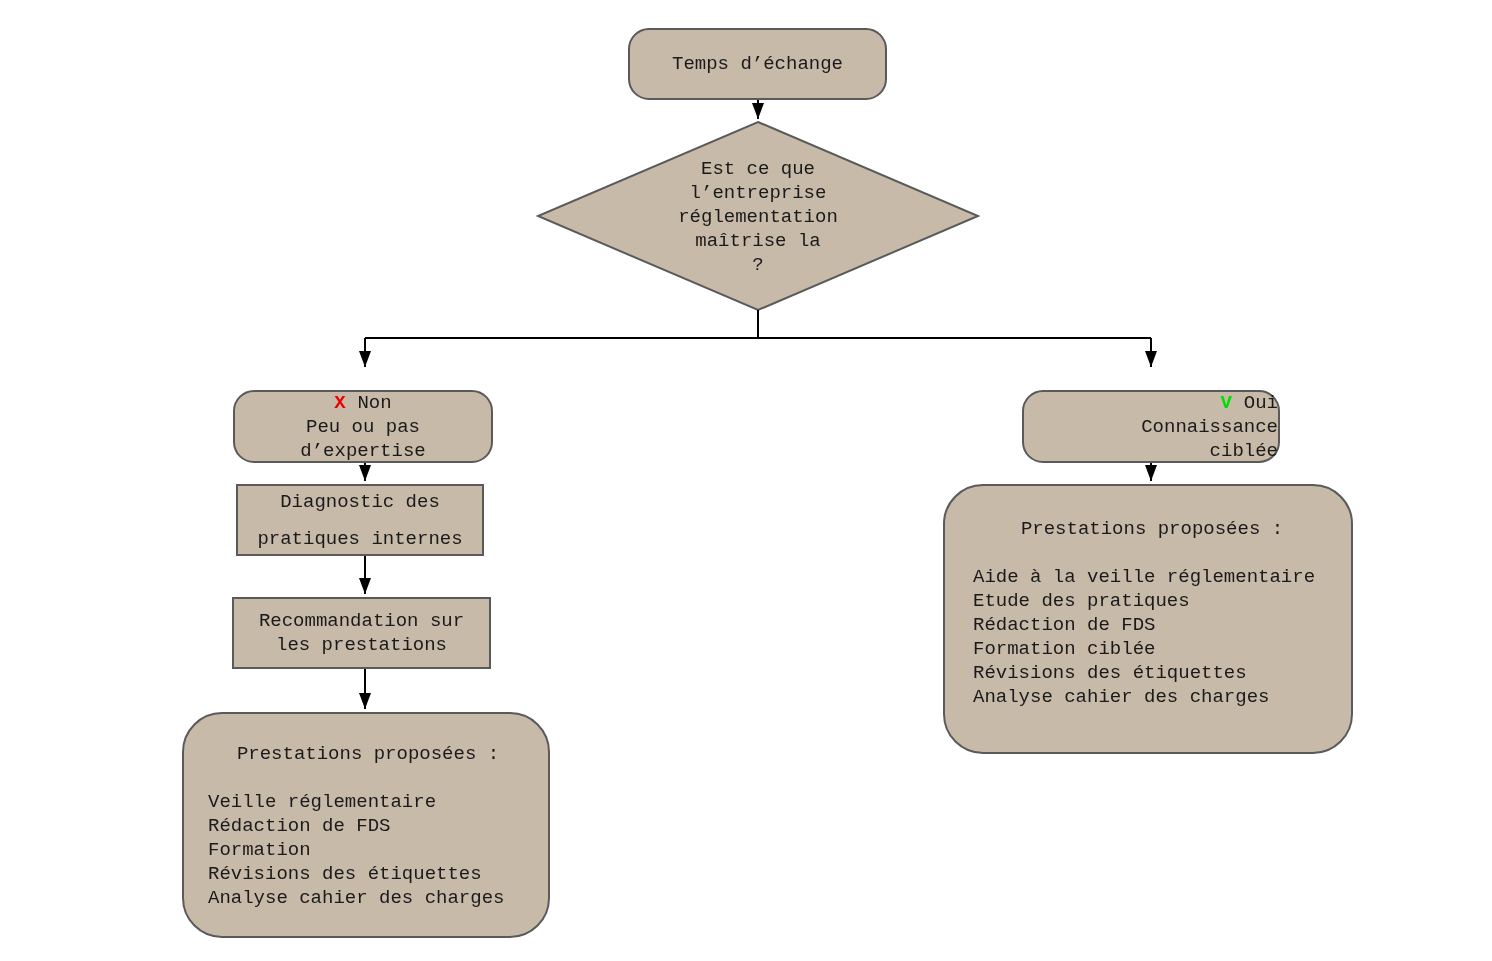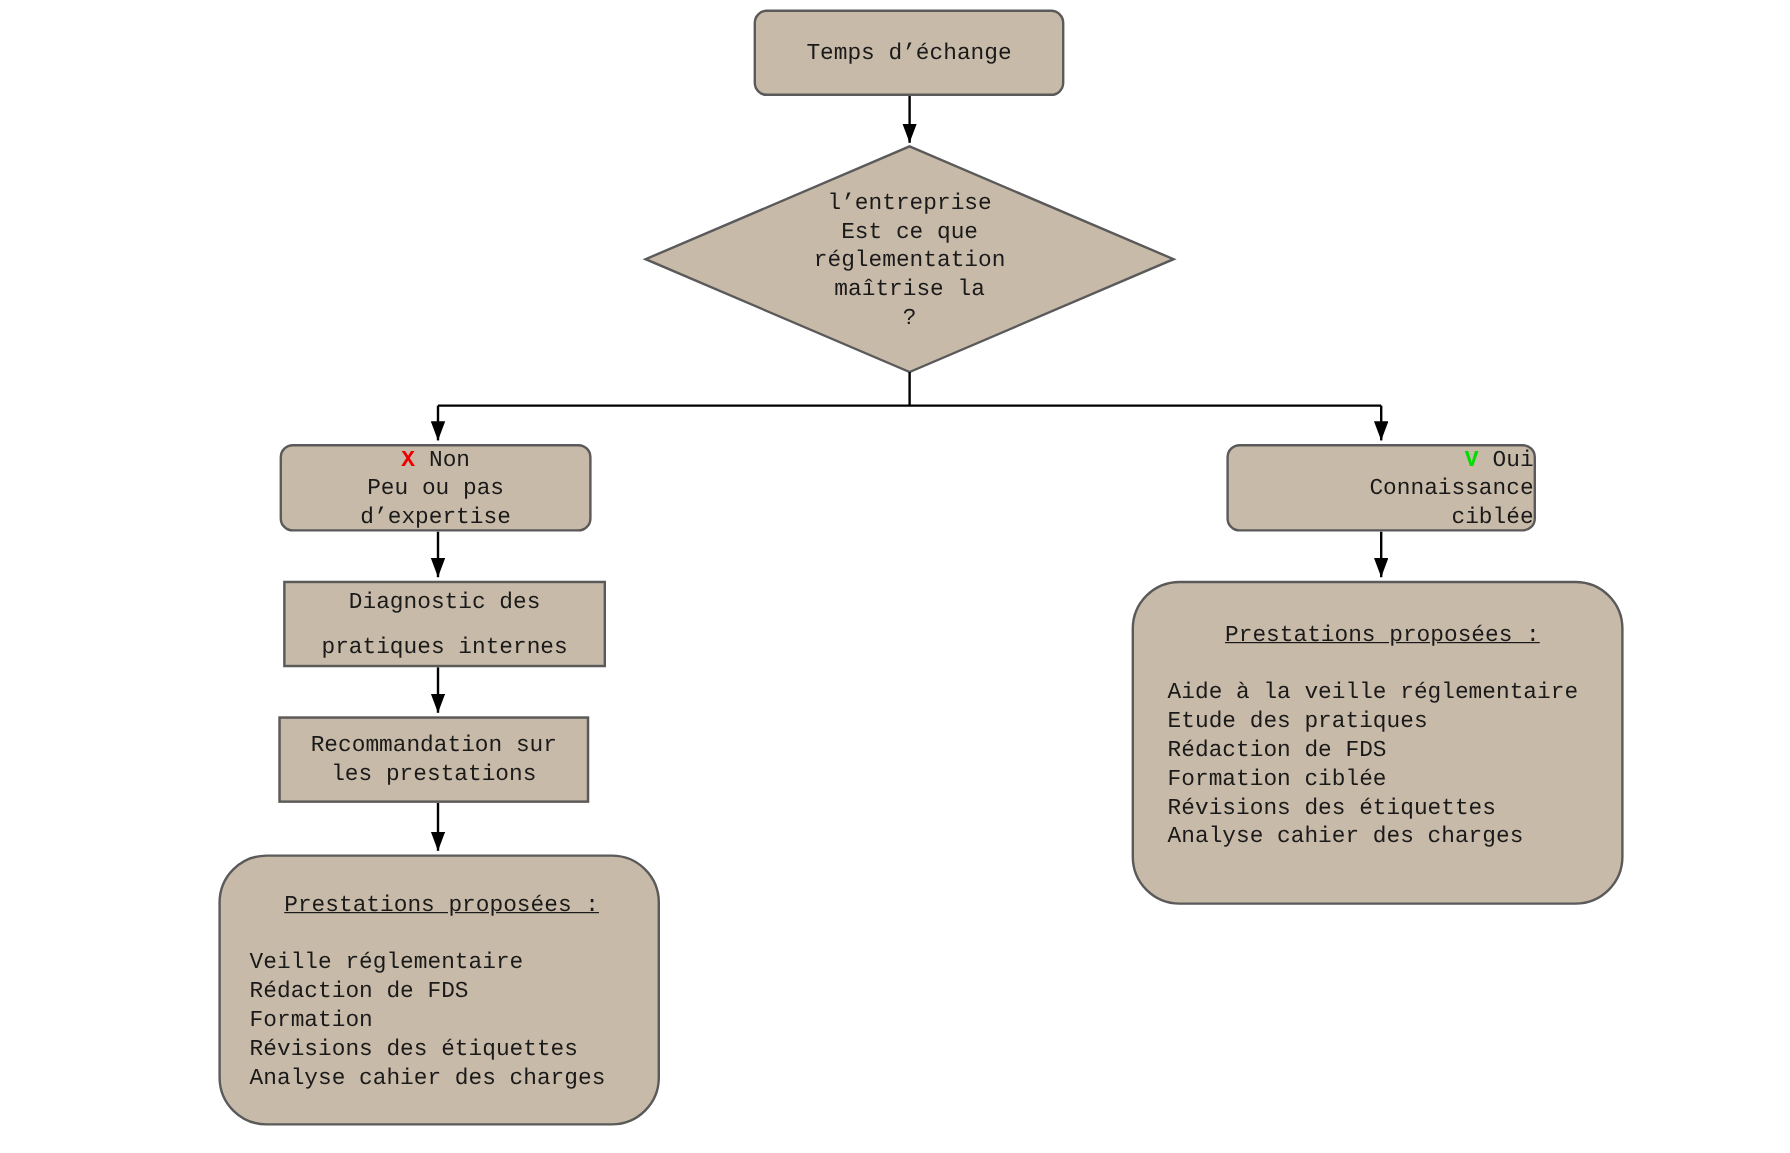--- a/index.html
+++ b/index.html
@@ -23,38 +23,37 @@
   .node {
     position: absolute;
     background: #c8baa8;
     border: 2px solid #5a5a5a;
     display: flex;
     flex-direction: column;
     align-items: center;
     justify-content: center;
     text-align: center;
   }
-  .rounded-sm { border-radius: 11px; }
+  .rounded-sm { border-radius: 21px; margin-top: 20px; }
   .rounded-lg { border-radius: 40px; }
   .diamond-text {
     position: absolute;
     text-align: center;
   }
   .mark { font-weight: bold; margin-right: 0.62em; }
   .mark-x { color: #ee0000; }
   .mark-v { color: #00dd00; }
   .bigbox {
     position: absolute;
     background: #c8baa8;
     border: 2px solid #5a5a5a;
     text-align: left;
   }
   .bigbox .title {
     text-align: center;
-    text-decoration: underline;
     margin-bottom: 24px;
   }
   .bigbox ul { list-style: none; }
 </style>
 </head>
 <body>
 
 <div class="canvas">
 
   <svg class="connectors" viewBox="0 0 1492 961" xmlns="http://www.w3.org/2000/svg" aria-hidden="true">
@@ -78,22 +77,22 @@
     <line x1="365" y1="669" x2="365" y2="709" stroke="#000000" stroke-width="2" marker-end="url(#arrow)"></line>
 
     <line x1="1151" y1="443" x2="1151" y2="481" stroke="#000000" stroke-width="2" marker-end="url(#arrow)"></line>
   </svg>
 
   <div class="node rounded-sm" style="left:628px; top:8px; width:259px; height:72px;">
     <div>Temps d’échange</div>
   </div>
 
   <div class="diamond-text" style="left:558px; top:157px; width:400px;">
+    <div>Est ce que</div>
     <div>l’entreprise</div>
-    <div>Est ce que</div>
     <div>réglementation</div>
     <div>maîtrise la</div>
     <div>?</div>
   </div>
 
   <div class="node rounded-sm" style="left:233px; top:370px; width:260px; height:73px;text-align:right;">
     <div>
       <span class="mark mark-x">X</span><span>Non</span>
     </div>
     <div>Peu ou pas</div>
@@ -101,21 +100,21 @@
   </div>
 
   <div class="node rounded-sm" style="left:1022px; top:370px; width:258px; height:73px;align-items:flex-end;">
     <div>
       <span class="mark mark-v">V</span><span>Oui</span>
     </div>
     <div>Connaissance</div>
     <div>ciblée</div>
   </div>
 
-  <div class="node" style="left:236px; top:484px; width:269px; height:72px;gap:13px;">
+  <div class="node" style="left:236px; top:484px; width:248px; height:72px;gap:13px;">
     <div>Diagnostic des</div>
     <div>pratiques internes</div>
   </div>
 
   <div class="node" style="left:232px; top:597px; width:259px; height:72px;">
     <div>Recommandation sur</div>
     <div>les prestations</div>
   </div>
 
   <div class="bigbox rounded-lg" style="left:182px; top:712px; width:368px; height:226px; padding:28px 20px 0 24px;">

